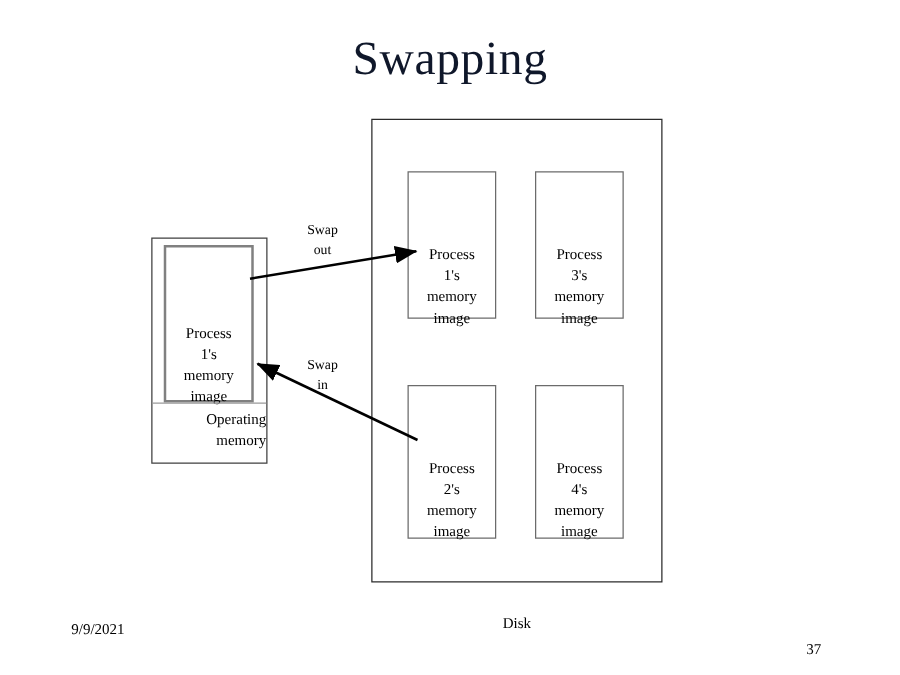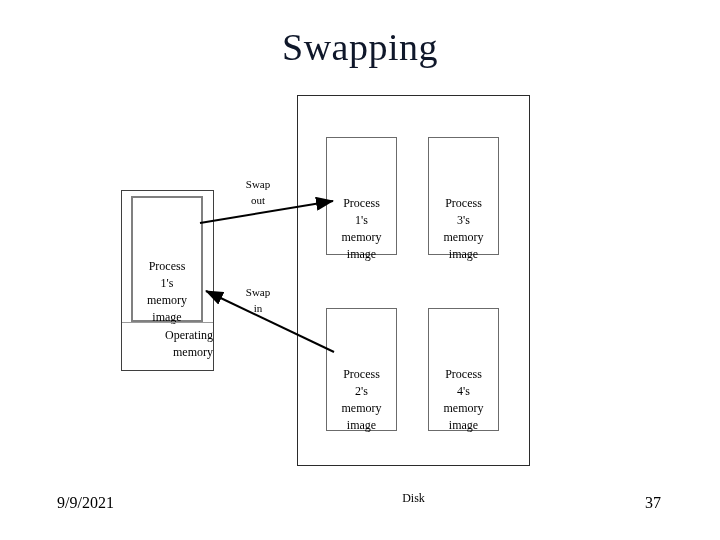--- a/index.html
+++ b/index.html
@@ -143,27 +143,27 @@
     pointer-events: none;
   }
 
   
   #footer {
     position: absolute;
     left: 0;
     top: 494px;
     width: 596px;
     height: 24px;
-    font-size: 16px;
+    font-size: 12px;
     line-height: 18px;
     text-decoration: underline;
   }
   #footer-date { position: absolute; left: 57px; top: 0; }
   #footer-center { position: absolute; left: 272px; top: 0; white-space: pre; }
-  #footer-page { position: absolute; left: 645px; top: 0; }
+  #footer-page { position: absolute; left: 645px; top: 16px; }
 </style>
 </head>
 <body>
 
 <div id="slide">
 
   <div id="slide-title">Swapping</div>
 
   <div id="diagram">
 

